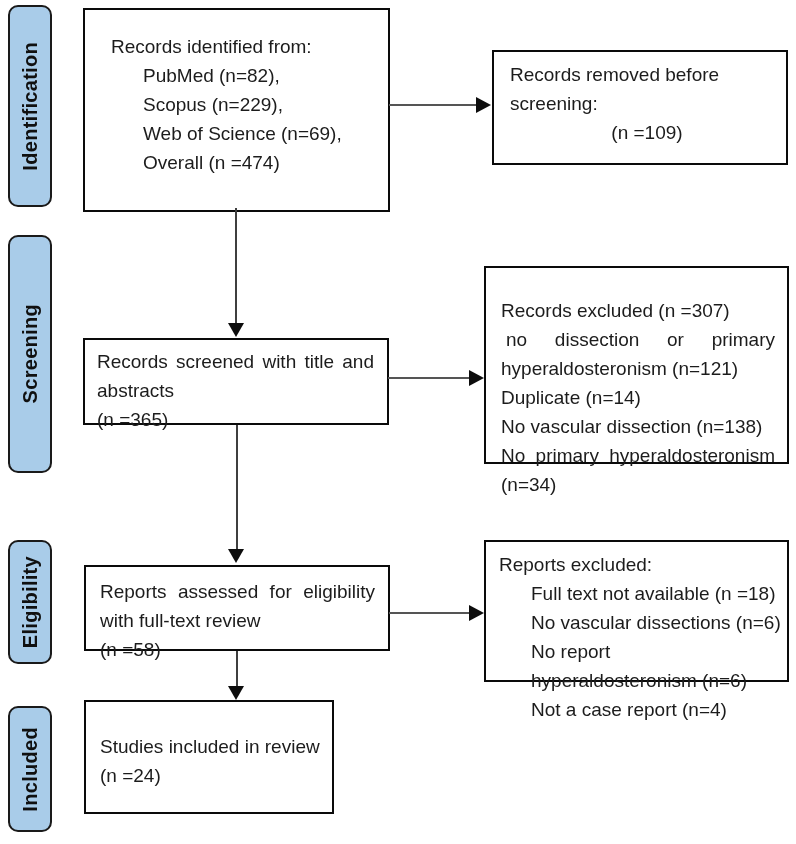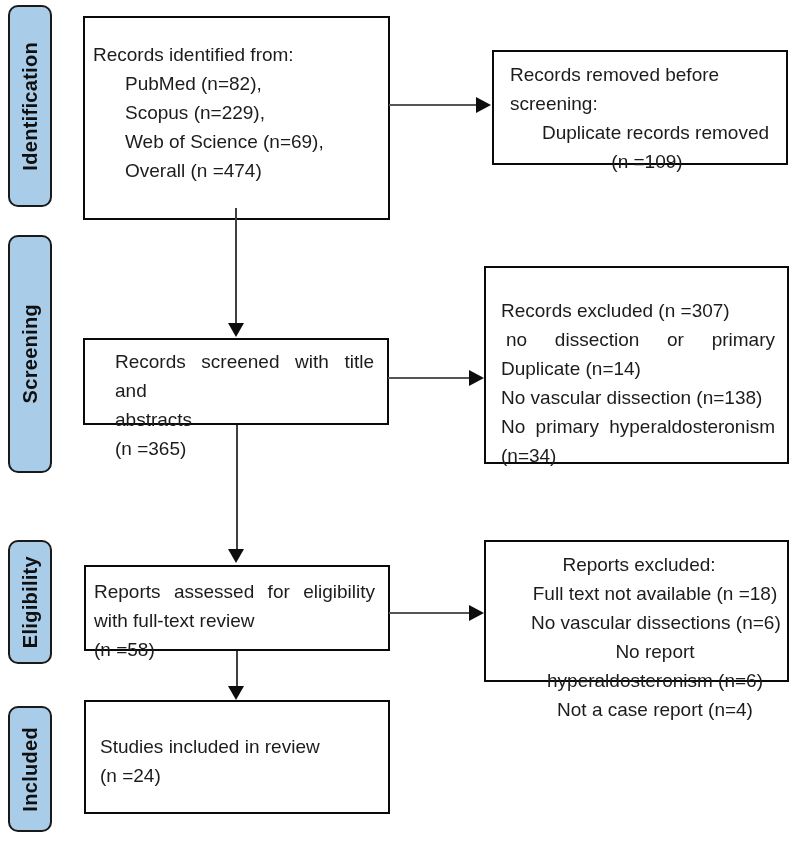--- a/index.html
+++ b/index.html
@@ -82,62 +82,62 @@
   <div class="stage" style="left:8px; top:235px; width:44px; height:238px;">
     <span class="stage-text">Screening</span>
   </div>
   <div class="stage" style="left:8px; top:540px; width:44px; height:124px;">
     <span class="stage-text">Eligibility</span>
   </div>
   <div class="stage" style="left:8px; top:706px; width:44px; height:126px;">
     <span class="stage-text">Included</span>
   </div>
 
-  <div class="box" style="left:83px; top:16px; width:307px; height:204px; padding:22px 12px 0 8px;">
+  <div class="box" style="left:83px; top:8px; width:307px; height:204px; padding:22px 12px 0 26px;">
     <div class="ln">Records identified from:</div>
     <div class="ln ind">PubMed (n=82),</div>
     <div class="ln ind">Scopus (n=229),</div>
     <div class="ln ind">Web of Science (n=69),</div>
     <div class="ln ind">Overall (n =474)</div>
   </div>
 
-  <div class="box" style="left:83px; top:338px; width:306px; height:87px; padding:7px 13px 0 30px;">
+  <div class="box" style="left:83px; top:338px; width:306px; height:87px; padding:7px 13px 0 12px;">
     <div class="ln stretch">Records screened with title and</div>
     <div class="ln">abstracts</div>
     <div class="ln">(n =365)</div>
   </div>
 
-  <div class="box" style="left:84px; top:565px; width:306px; height:86px; padding:10px 13px 0 8px;">
+  <div class="box" style="left:84px; top:565px; width:306px; height:86px; padding:10px 13px 0 14px;">
     <div class="ln stretch">Reports assessed for eligibility</div>
     <div class="ln">with full-text review</div>
     <div class="ln">(n =58)</div>
   </div>
 
-  <div class="box" style="left:84px; top:700px; width:306px; height:114px; padding:30px 4px 0 14px;">
+  <div class="box" style="left:84px; top:700px; width:250px; height:114px; padding:30px 4px 0 14px;">
     <div class="ln">Studies included in review</div>
     <div class="ln">(n =24)</div>
   </div>
 
   <div class="box" style="left:492px; top:50px; width:296px; height:115px; padding:8px 26px 0 16px;">
     <div class="ln">Records removed before</div>
     <div class="ln">screening:</div>
-    <div class="ln ind">Duplicate records removed</div>
     <div class="ln ind2">(n =109)</div>
   </div>
 
   <div class="box" style="left:484px; top:266px; width:305px; height:198px; padding:28px 12px 0 15px;">
     <div class="ln">Records excluded (n =307)</div>
     <div class="ln stretch pad4">no dissection or primary</div>
+    <div class="ln">hyperaldosteronism (n=121)</div>
     <div class="ln">Duplicate (n=14)</div>
     <div class="ln">No vascular dissection (n=138)</div>
     <div class="ln stretch">No primary hyperaldosteronism</div>
     <div class="ln">(n=34)</div>
   </div>
 
-  <div class="box" style="left:484px; top:540px; width:305px; height:142px; padding:8px 8px 0 13px;text-align:center;">
+  <div class="box" style="left:484px; top:540px; width:305px; height:142px; padding:8px 8px 0 13px;">
     <div class="ln">Reports excluded:</div>
     <div class="ln ind">Full text not available (n =18)</div>
     <div class="ln ind">No vascular dissections (n=6)</div>
     <div class="ln ind">No report</div>
     <div class="ln ind">hyperaldosteronism (n=6)</div>
     <div class="ln ind">Not a case report (n=4)</div>
   </div>
 
   <div class="hline" style="left:389px; top:104px; width:88px;"></div>
   <div class="head-right" style="left:476px; top:97px;"></div>

